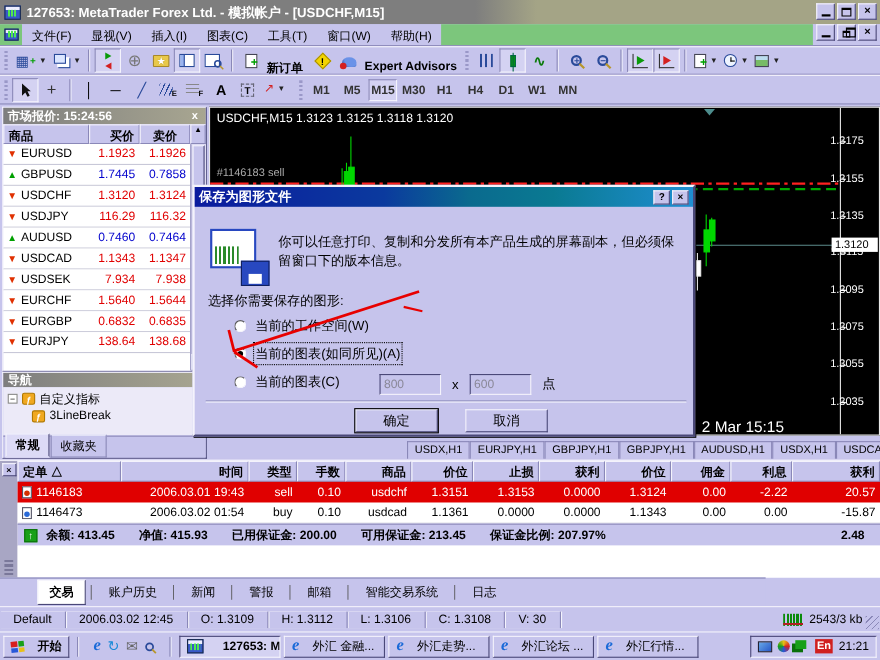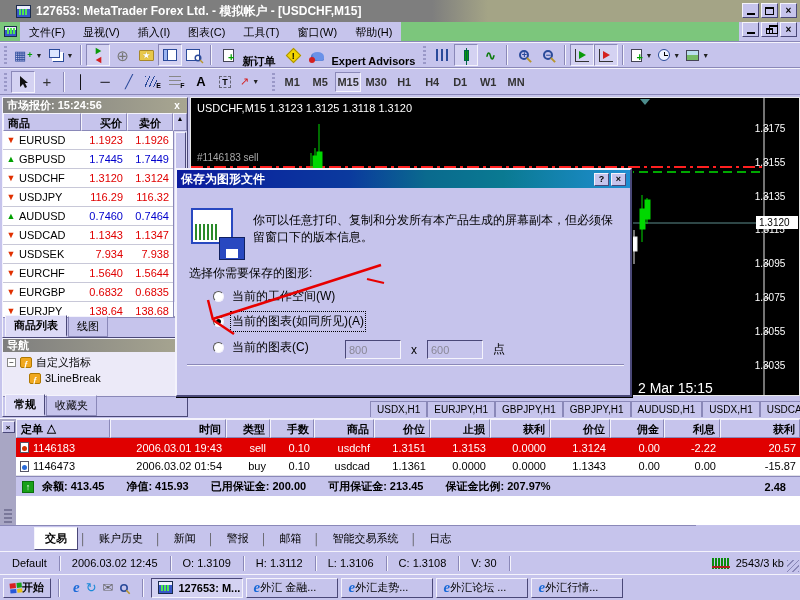--- a/index.html
+++ b/index.html
@@ -5,21 +5,21 @@
 :root{
   --face:#c6c4ec; --face-l:#dcdaf6; --hi:#f4f3fc; --sh:#8a88b8; --dk:#4a4878;
   --green:#7cc67c; --red:#e00000; --blue:#0000cc;
 }
 *{box-sizing:border-box}
 html,body{margin:0;padding:0;width:800px;height:600px}
 .screen{position:relative;width:800px;height:600px;overflow:hidden;background:var(--face);
   font-family:"Liberation Sans",sans-serif;font-size:11px;color:#000;}
 .raised{border:1px solid;border-color:var(--hi) var(--dk) var(--dk) var(--hi);background:var(--face)}
 
-.titlebar{position:absolute;left:0;top:0;width:100%;height:22px;display:flex;align-items:center;padding:0 16px;
+.titlebar{position:absolute;left:0;top:0;width:100%;height:22px;display:flex;align-items:center;padding:0 4px;
   background:linear-gradient(90deg,#7e7e7e 0%,#7e7e7e 54%,#a4a486 61%,#a4a486 100%);color:#fff;font-weight:bold;font-size:12px}
 .mt-ico{width:15px;height:13px;margin-right:5px;border:1px solid #1a2a4a;flex:none;
   background:linear-gradient(180deg,#eef 0 3px,#3858c8 3px 100%),#3858c8;position:relative}
 .mt-ico::after{content:"";position:absolute;left:2px;bottom:2px;width:9px;height:6px;
   background:repeating-linear-gradient(90deg,#50e850 0 2px,transparent 2px 3px)}
 .winbtns{position:absolute;top:3px;right:3px;display:flex;gap:2px}
 .wbtn{width:17px;height:15px;display:flex;align-items:center;justify-content:center;color:#000;font-size:10px;font-weight:bold;line-height:1}
 .ico-min{width:8px;height:2px;background:#000;margin-top:7px}
 .ico-max{width:9px;height:8px;border:1px solid #000;border-top-width:2px}
 .ico-res{width:7px;height:6px;border:1px solid #000;border-top-width:2px;position:relative;background:var(--face);margin-top:3px}
@@ -143,21 +143,21 @@
 #statusbar{position:absolute;left:0;top:551px;width:800px;height:23px;background:var(--face);border-top:1px solid var(--hi);display:flex;align-items:center}
 .seg{padding:0 12px;border-right:1px solid var(--sh);box-shadow:1px 0 0 var(--hi);height:15px;display:flex;align-items:center;white-space:nowrap}
 .traffic{margin-left:auto;display:flex;align-items:center;gap:6px;padding-right:16px}
 .tbars{width:18px;height:11px;background:
   linear-gradient(0deg,transparent 0 1px,#b02020 1px 3px,transparent 3px),
   repeating-linear-gradient(90deg,#0a8a0a 0 2px,transparent 2px 3px)}
 .grip-corner{position:absolute;right:1px;bottom:2px;width:12px;height:12px;
   background:repeating-linear-gradient(135deg,var(--sh) 0 1px,transparent 1px 4px)}
 
 #taskbar{position:absolute;left:0;top:574px;width:800px;height:26px;background:var(--face);border-top:1px solid var(--hi);display:flex;align-items:center;padding:0 3px;gap:3px}
-.task-btn{height:20px;display:flex;align-items:center;gap:0;padding:0 6px;white-space:nowrap;overflow:hidden}
+.task-btn{height:20px;display:flex;align-items:center;gap:12px;padding:0 6px;white-space:nowrap;overflow:hidden}
 .task-btn.pressed{border-color:var(--dk) var(--hi) var(--hi) var(--dk);background:#d4d2f2;font-weight:bold}
 .flag{width:12px;height:10px;display:grid;grid-template-columns:1fr 1fr;grid-template-rows:1fr 1fr;gap:1px;transform:rotate(-6deg)}
 .flag i:nth-child(1){background:#d82020}.flag i:nth-child(2){background:#18a018}
 .flag i:nth-child(3){background:#2858d8}.flag i:nth-child(4){background:#e8c018}
 .ql{display:flex;gap:6px;align-items:center;padding:0 6px}
 .qico{font-size:13px;line-height:1}
 .e-ico{font-family:"Liberation Serif",serif;font-style:italic;font-weight:bold;color:#1a6ad8;font-size:15px}
 .tray{margin-left:auto;display:flex;align-items:center;gap:5px;padding:2px 6px;border:1px solid;border-color:var(--dk) var(--hi) var(--hi) var(--dk);height:20px}
 .mon{width:13px;height:10px;border:1px solid #223;background:linear-gradient(135deg,#68a8e8,#2858c8)}
 .net{width:10px;height:8px;background:#18a018;box-shadow:-3px 3px 0 #0a700a;margin:0 3px 3px 0}
@@ -399,21 +399,21 @@
           <div class="mw-row">
             <span class="arr down">▼</span>
             <span class="mw-sym">EURUSD</span>
             <span class="mw-bid q-down">1.1923</span>
             <span class="mw-ask q-down">1.1926</span>
           </div>
           <div class="mw-row">
             <span class="arr up">▲</span>
             <span class="mw-sym">GBPUSD</span>
             <span class="mw-bid q-up">1.7445</span>
-            <span class="mw-ask q-up">1.7449</span>
+            <span class="mw-ask q-up">0.7858</span>
           </div>
           <div class="mw-row">
             <span class="arr down">▼</span>
             <span class="mw-sym">USDCHF</span>
             <span class="mw-bid q-down">1.3120</span>
             <span class="mw-ask q-down">1.3124</span>
           </div>
           <div class="mw-row">
             <span class="arr down">▼</span>
             <span class="mw-sym">USDJPY</span>
@@ -456,24 +456,20 @@
             <span class="mw-bid q-down">138.64</span>
             <span class="mw-ask q-down">138.68</span>
           </div>
         </div>
       <div class="sbar">
         <span class="sthumb raised"></span>
         <span class="fillt"></span>
         <span class="sbtn raised">▼</span>
       </div>
     </div>
-    <div class="ptabs" id="mw-tabs">
-        <span class="btab active">商品列表</span>
-        <span class="btab">线图</span>
-      </div>
   </div>
 
   <div class="panel" id="navigator">
     <div class="ptitle">
       <span>导航</span>
     </div>
     <div class="ntree">
       <div class="trow">
         <span class="expander">−</span>
         <span class="fico">ƒ</span>
@@ -675,20 +671,27 @@
         </span>
         <span class="task-btn raised" style="width: 92px;">
           <span class="e-ico">e</span>
           <span>外汇论坛 ...</span>
         </span>
         <span class="task-btn raised" style="width: 92px;">
           <span class="e-ico">e</span>
           <span>外汇行情...</span>
         </span>
       </span>
+    <span class="tray">
+      <span class="mon"></span>
+      <span class="sun"></span>
+      <span class="net"></span>
+      <span class="en">En</span>
+      <span>21:21</span>
+    </span>
   </div>
 
   <div id="dialog">
     <div class="dtitle">
       <span>保存为图形文件</span>
       <span class="dbtns">
         <span class="dbtn raised">?</span>
         <span class="dbtn raised">×</span>
       </span>
     </div>
@@ -710,20 +713,24 @@
       <span class="rad" id="radio-2"></span>
       <span class="lab" id="lab-2">当前的图表(C)</span>
     </div>
     <div class="dsize">
       <input class="dinput" disabled="" value="800" style="">
       <span>x</span>
       <input class="dinput" disabled="" value="600" style="">
       <span>点</span>
     </div>
     <div class="dhr"></div>
+    <div class="dbtnrow">
+      <span class="pushbtn default">确定</span>
+      <span class="pushbtn">取消</span>
+    </div>
   </div>
 
   <svg id="annotation" width="800" height="600">
     <line x1="381" y1="265" x2="213" y2="319" stroke="#e80000" stroke-width="2.5"></line>
     <line x1="208" y1="300" x2="213" y2="320" stroke="#e80000" stroke-width="2.5"></line>
     <line x1="213" y1="320" x2="234" y2="334" stroke="#e80000" stroke-width="2.5"></line>
     <line x1="367" y1="279" x2="384" y2="283" stroke="#e80000" stroke-width="2"></line>
   </svg>
 </div>
 

